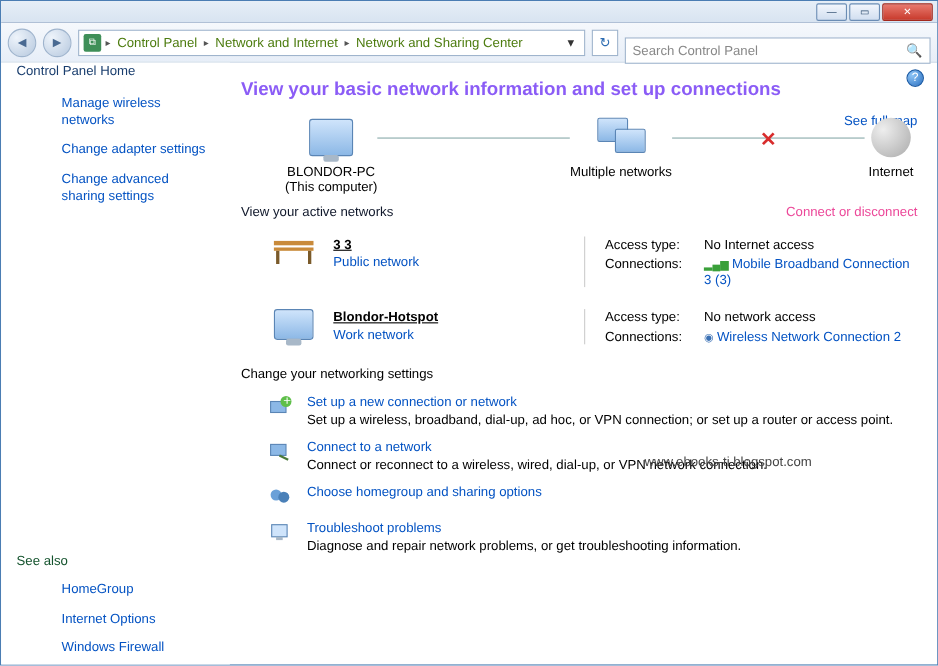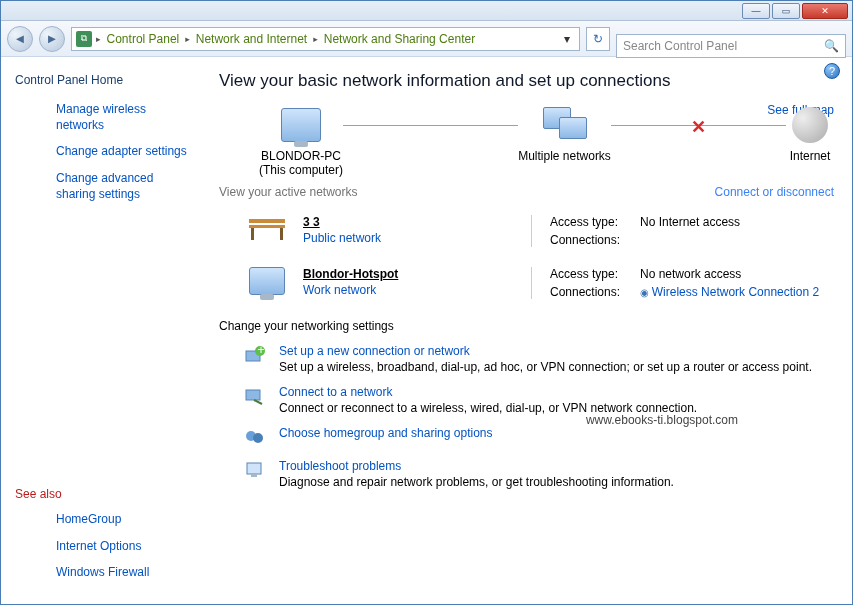--- a/index.html
+++ b/index.html
@@ -13,49 +13,49 @@
 
   
   .navbar { height: 36px; background: linear-gradient(#f5f8fc,#e7eef8); display:flex; align-items:center; padding:0 6px; gap:6px; border-bottom:1px solid #c9d6e6;}
   .navbtn { width:26px; height:26px; border-radius:50%; background: radial-gradient(circle at 30% 30%, #eef4fb, #b6c8de); border:1px solid #9fb4cd; display:flex;align-items:center;justify-content:center;color:#4a6a92;font-size:13px;}
   .addressbar { flex:1; height:24px; border:1px solid #9fb4cd; background:#fff; display:flex; align-items:center; padding:0 4px; gap:4px; }
   .addressbar .crumb { color:#4d7c0f; padding:0 2px; }
   .addressbar .sep { color:#555; font-size:9px;}
   .addr-icon { width:16px;height:16px;background:#3f8f58;border-radius:2px;display:flex;align-items:center;justify-content:center;color:#fff;font-size:9px;}
   .addr-drop { width:16px;text-align:center;color:#333;}
   .refresh { width:24px;height:24px;border:1px solid #9fb4cd;background:#fff;display:flex;align-items:center;justify-content:center;color:#2e6db2;}
-  .search { width:230px; height:24px; border:1px solid #9fb4cd; background:#fff; display:flex; align-items:center; padding:0 6px; color:#888; justify-content:space-between;margin-top:15px;}
+  .search { width:278px; height:24px; border:1px solid #9fb4cd; background:#fff; display:flex; align-items:center; padding:0 6px; color:#888; justify-content:space-between;margin-top:15px;}
   .search-icon { color:#3a70b4;}
 
   
   .body { display:flex; height: calc(605px - 20px - 36px); }
-  .sidebar { width:208px; background:#fff; padding:16px 14px; display:flex; flex-direction:column; }
+  .sidebar { width:208px; background:#fff; padding:0 14px; display:flex; flex-direction:column; }
   .sidebar .home { color:#1a3e6e; font-size:12px; margin-bottom:14px; font-weight:400;}
   .sidebar a.link { color:#0453c3; text-decoration:none; display:block; margin-bottom:10px; line-height:1.35;margin-left:41px;}
   .sidebar .spacer { flex:1; }
-  .sidebar .seealso { color:#b91c1c; margin-bottom:10px;}
+  .sidebar .seealso { color:#14532d; margin-bottom:10px;}
 
   .main { flex:1; padding:14px 18px 6px 10px; position:relative; overflow:hidden;}
   .helpicon { position:absolute; top:6px; right:12px; width:16px;height:16px;border-radius:50%;background:radial-gradient(circle at 30% 30%,#8fc6f7,#2a6fc0);color:#fff;font-size:11px;display:flex;align-items:center;justify-content:center;border:1px solid #1b5aa3;}
-  h1.page { color:#0f172a; font-size:17px; font-weight:400; margin-bottom:14px;}
+  h1.page { color:#8b5cf6; font-size:17px; font-weight:700; margin-bottom:14px;}
   
   .diagram { display:flex; align-items:flex-start; gap:0; position:relative; margin-bottom:8px;padding-left:40px;}
   .diagram .node { text-align:center; }
   .diagram .node .icon { width:48px;height:40px;margin:0 auto 4px;display:flex;align-items:center;justify-content:center;}
   .diagram .name { font-size:12px; color:#000;}
   .diagram .sub { font-size:12px; color:#000;text-align:right;}
   .diagram .line { flex:1; height:40px; display:flex;align-items:center;justify-content:center; min-width:60px;}
   .diagram .dash { border-top:1px solid #8aa;width:100%;}
   .diagram .xline { position:relative;border-top:1px solid #8aa;width:100%;}
   .diagram .xmark { position:absolute;left:50%;top:-10px;transform:translateX(-50%);color:#d82c2c;font-size:18px;font-weight:bold;}
   .fullmap { position:absolute; right:18px; top:46px; color:#0453c3; text-decoration:none;}
 
   .section-row { display:flex; justify-content:space-between; align-items:center; margin:4px 0 10px;}
-  .section-row .lbl { color:#737373;}
-  .section-row a { color:#3b82f6; text-decoration:none;}
+  .section-row .lbl { color:#0f172a;}
+  .section-row a { color:#ec4899; text-decoration:none;}
 
   .netblock { display:flex; padding:6px 0 14px 24px; }
   .netblock .lefticon { width:48px; margin-right:12px; display:flex;align-items:flex-start;justify-content:center;}
   .netblock .info { flex:0 0 210px; }
   .netblock .info .name { font-weight:bold; color:#000; margin-bottom:2px;text-decoration:underline;}
   .netblock .info a.type { color:#0453c3; text-decoration:none; font-size:12px;}
   .netblock .sepv { width:1px; background:#ccc; margin:0 18px;}
   .netblock .details { flex:1; display:grid; grid-template-columns:90px 1fr; row-gap:4px; align-items:start;}
   .netblock .details .k { color:#000;}
   .netblock .details .v { color:#000;}
@@ -179,20 +179,21 @@
       </div>
       <div class="info">
         <div class="name">3  3</div>
         <a class="type">Public network</a>
       </div>
       <div class="sepv"></div>
       <div class="details">
         <span class="k">Access type:</span>
         <span class="v">No Internet access</span>
         <span class="k">Connections:</span>
+        <span class="v"><span class="sigicon">▂▄▆</span><a>Mobile Broadband Connection 3 (3)</a></span>
       </div>
     </div>
 
     <div class="netblock">
       <div class="lefticon">
         <div class="monitor" style="width:36px;height:28px;"></div>
       </div>
       <div class="info">
         <div class="name">Blondor-Hotspot</div>
         <a class="type">Work network</a>

